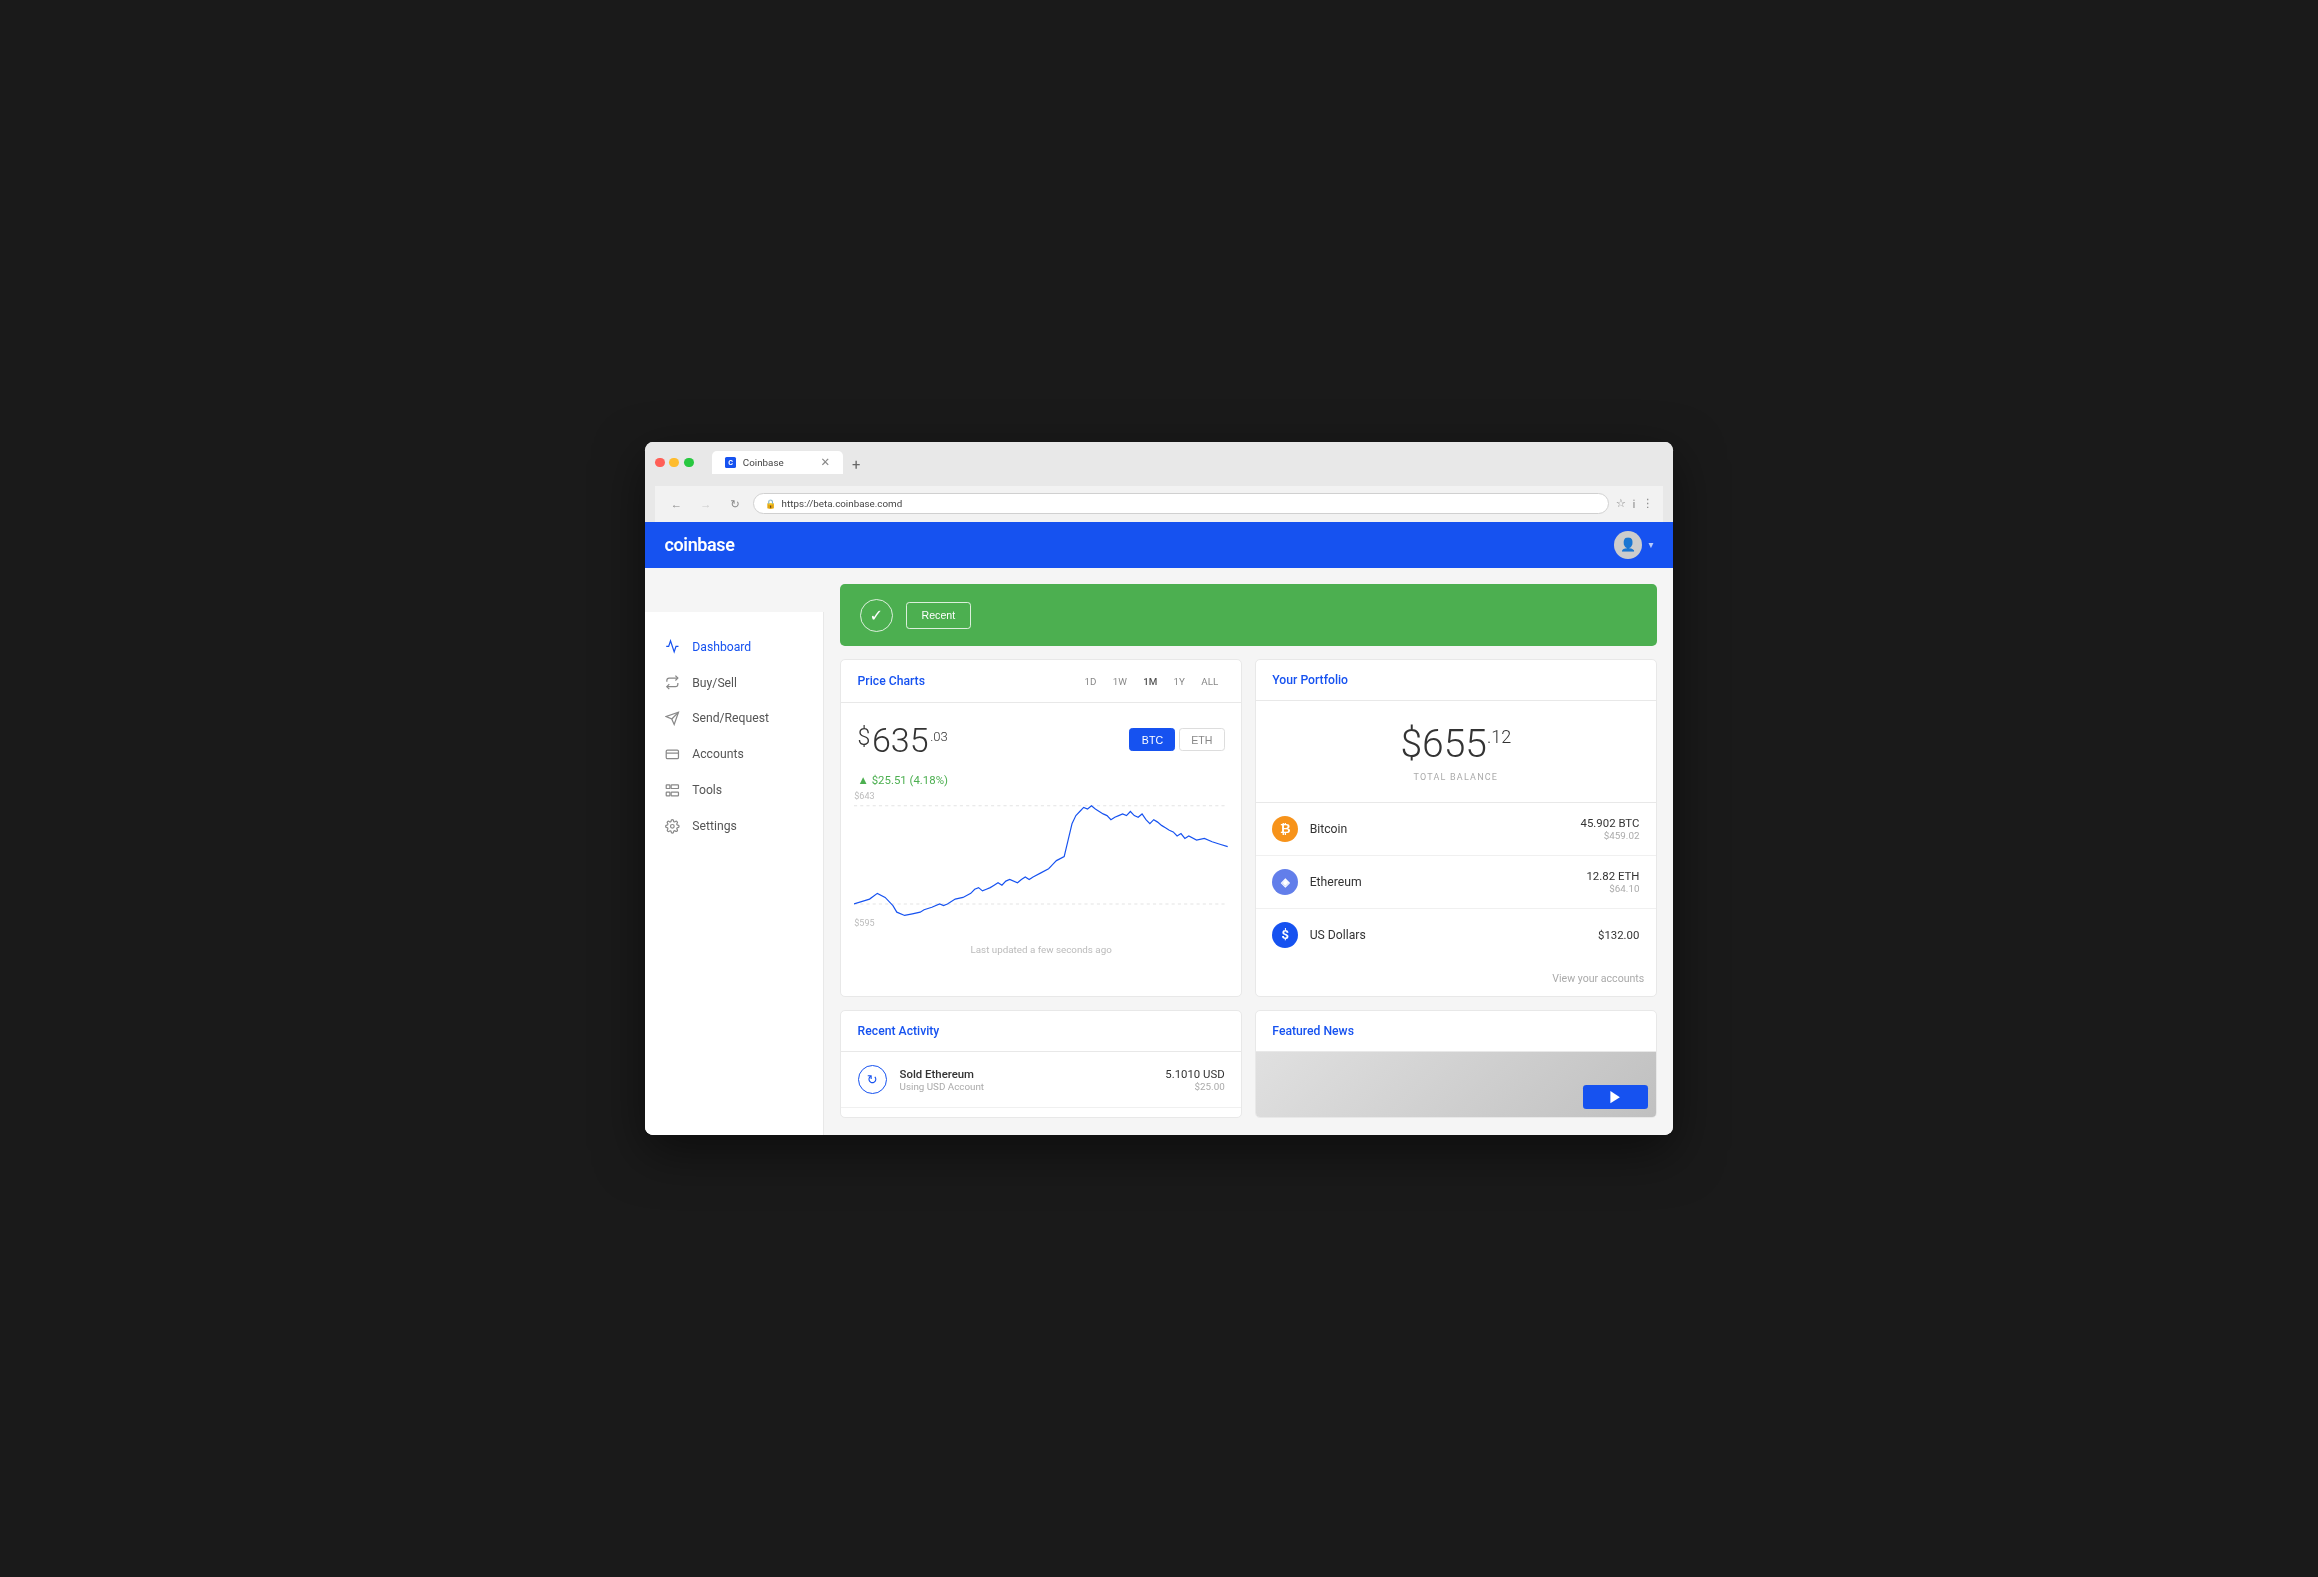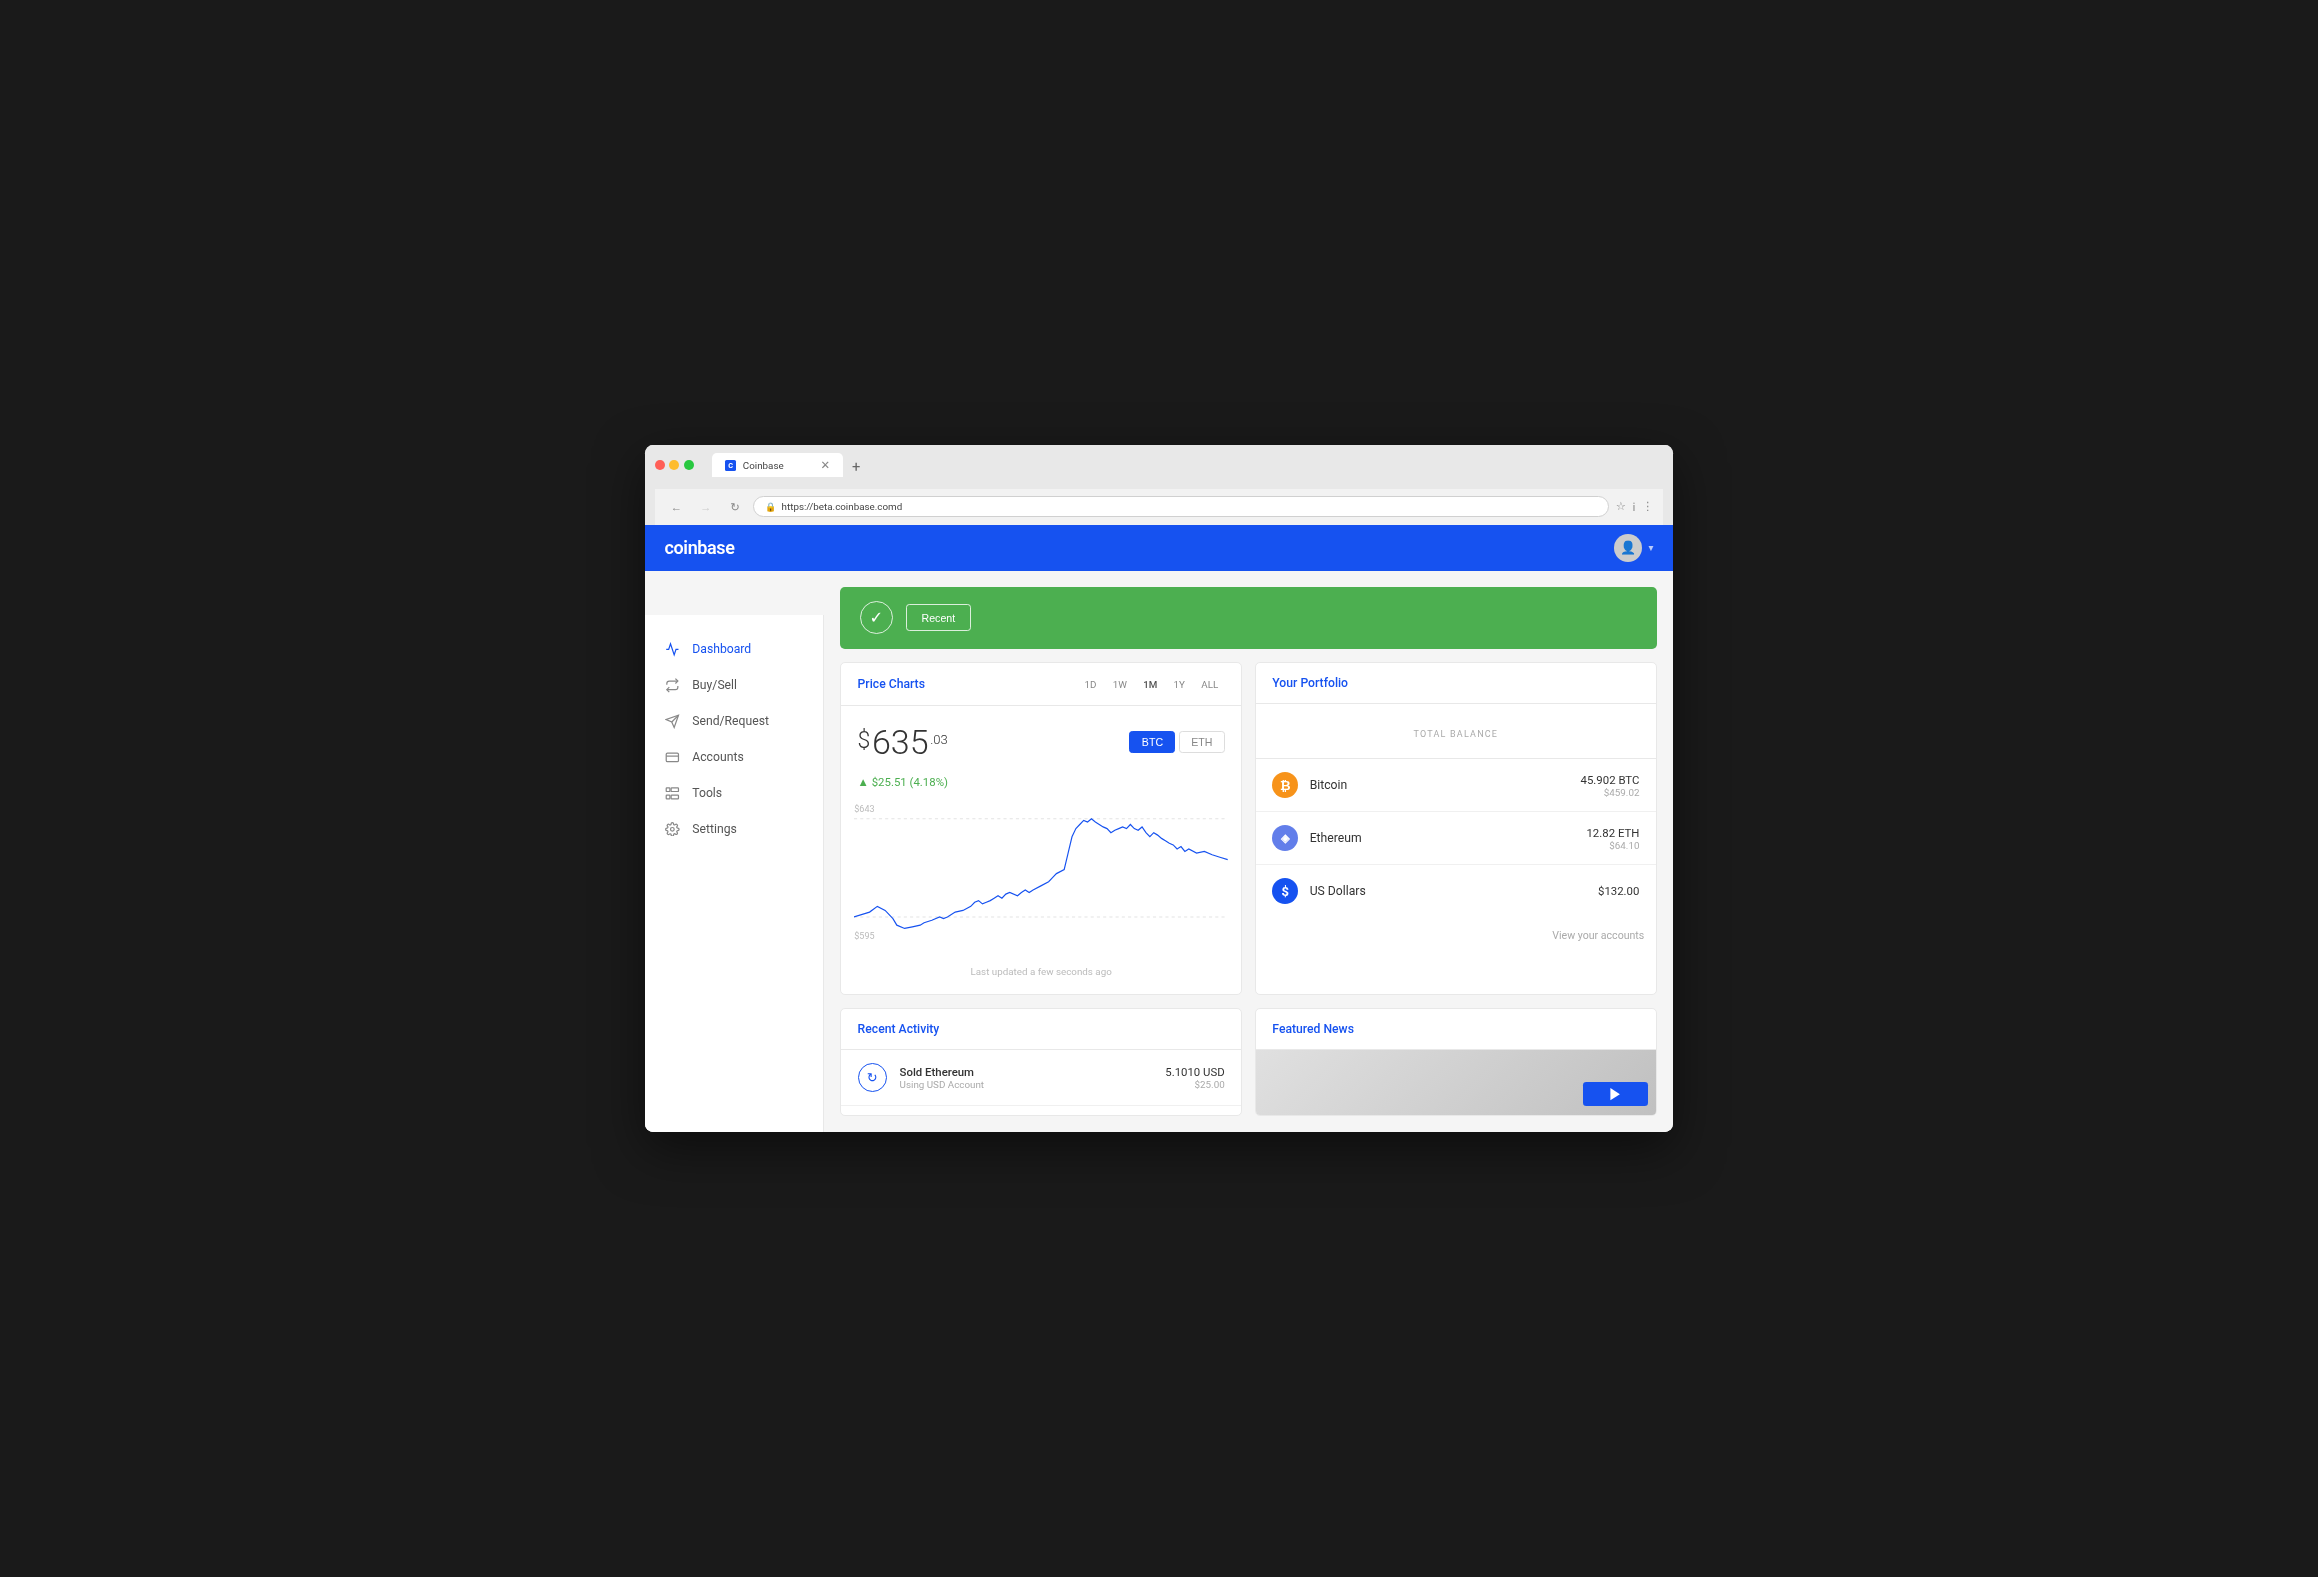--- a/index.html
+++ b/index.html
@@ -391,21 +391,21 @@
       color: #4caf50;
       font-size: 11.4px;
       display: flex;
       align-items: center;
       gap: 3.3px;
     }
 
     .chart-area {
       position: relative;
       height: 147px;
-      margin: 15px -3.3px;
+      margin: 4px -3.3px;
     }
 
     .chart-label {
       font-size: 9px;
       color: #bbb;
       position: absolute;
     }
 
     .chart-label.top { top: 0; left: 0; }
     .chart-label.bottom { bottom: 10px; left: 0; }
@@ -748,20 +748,23 @@
               </div>
               <div class="chart-updated">Last updated a few seconds ago</div>
             </div>
           </div>
 
           <div class="card">
             <div class="card-header">
               <span class="card-title">Your Portfolio</span>
             </div>
             <div class="portfolio-balance">
+              <div class="portfolio-amount">
+                <span>$655</span><sup style="font-size:18px; vertical-align:super; line-height:0;">.12</sup>
+              </div>
               <div class="portfolio-label">TOTAL BALANCE</div>
             </div>
             <div class="portfolio-items">
 
               <div class="portfolio-item">
                 <div class="coin-icon btc">₿</div>
                 <span class="coin-name">Bitcoin</span>
                 <div class="coin-balance">
                   <div class="coin-amount">45.902 BTC</div>
                   <div class="coin-usd">$459.02</div>

